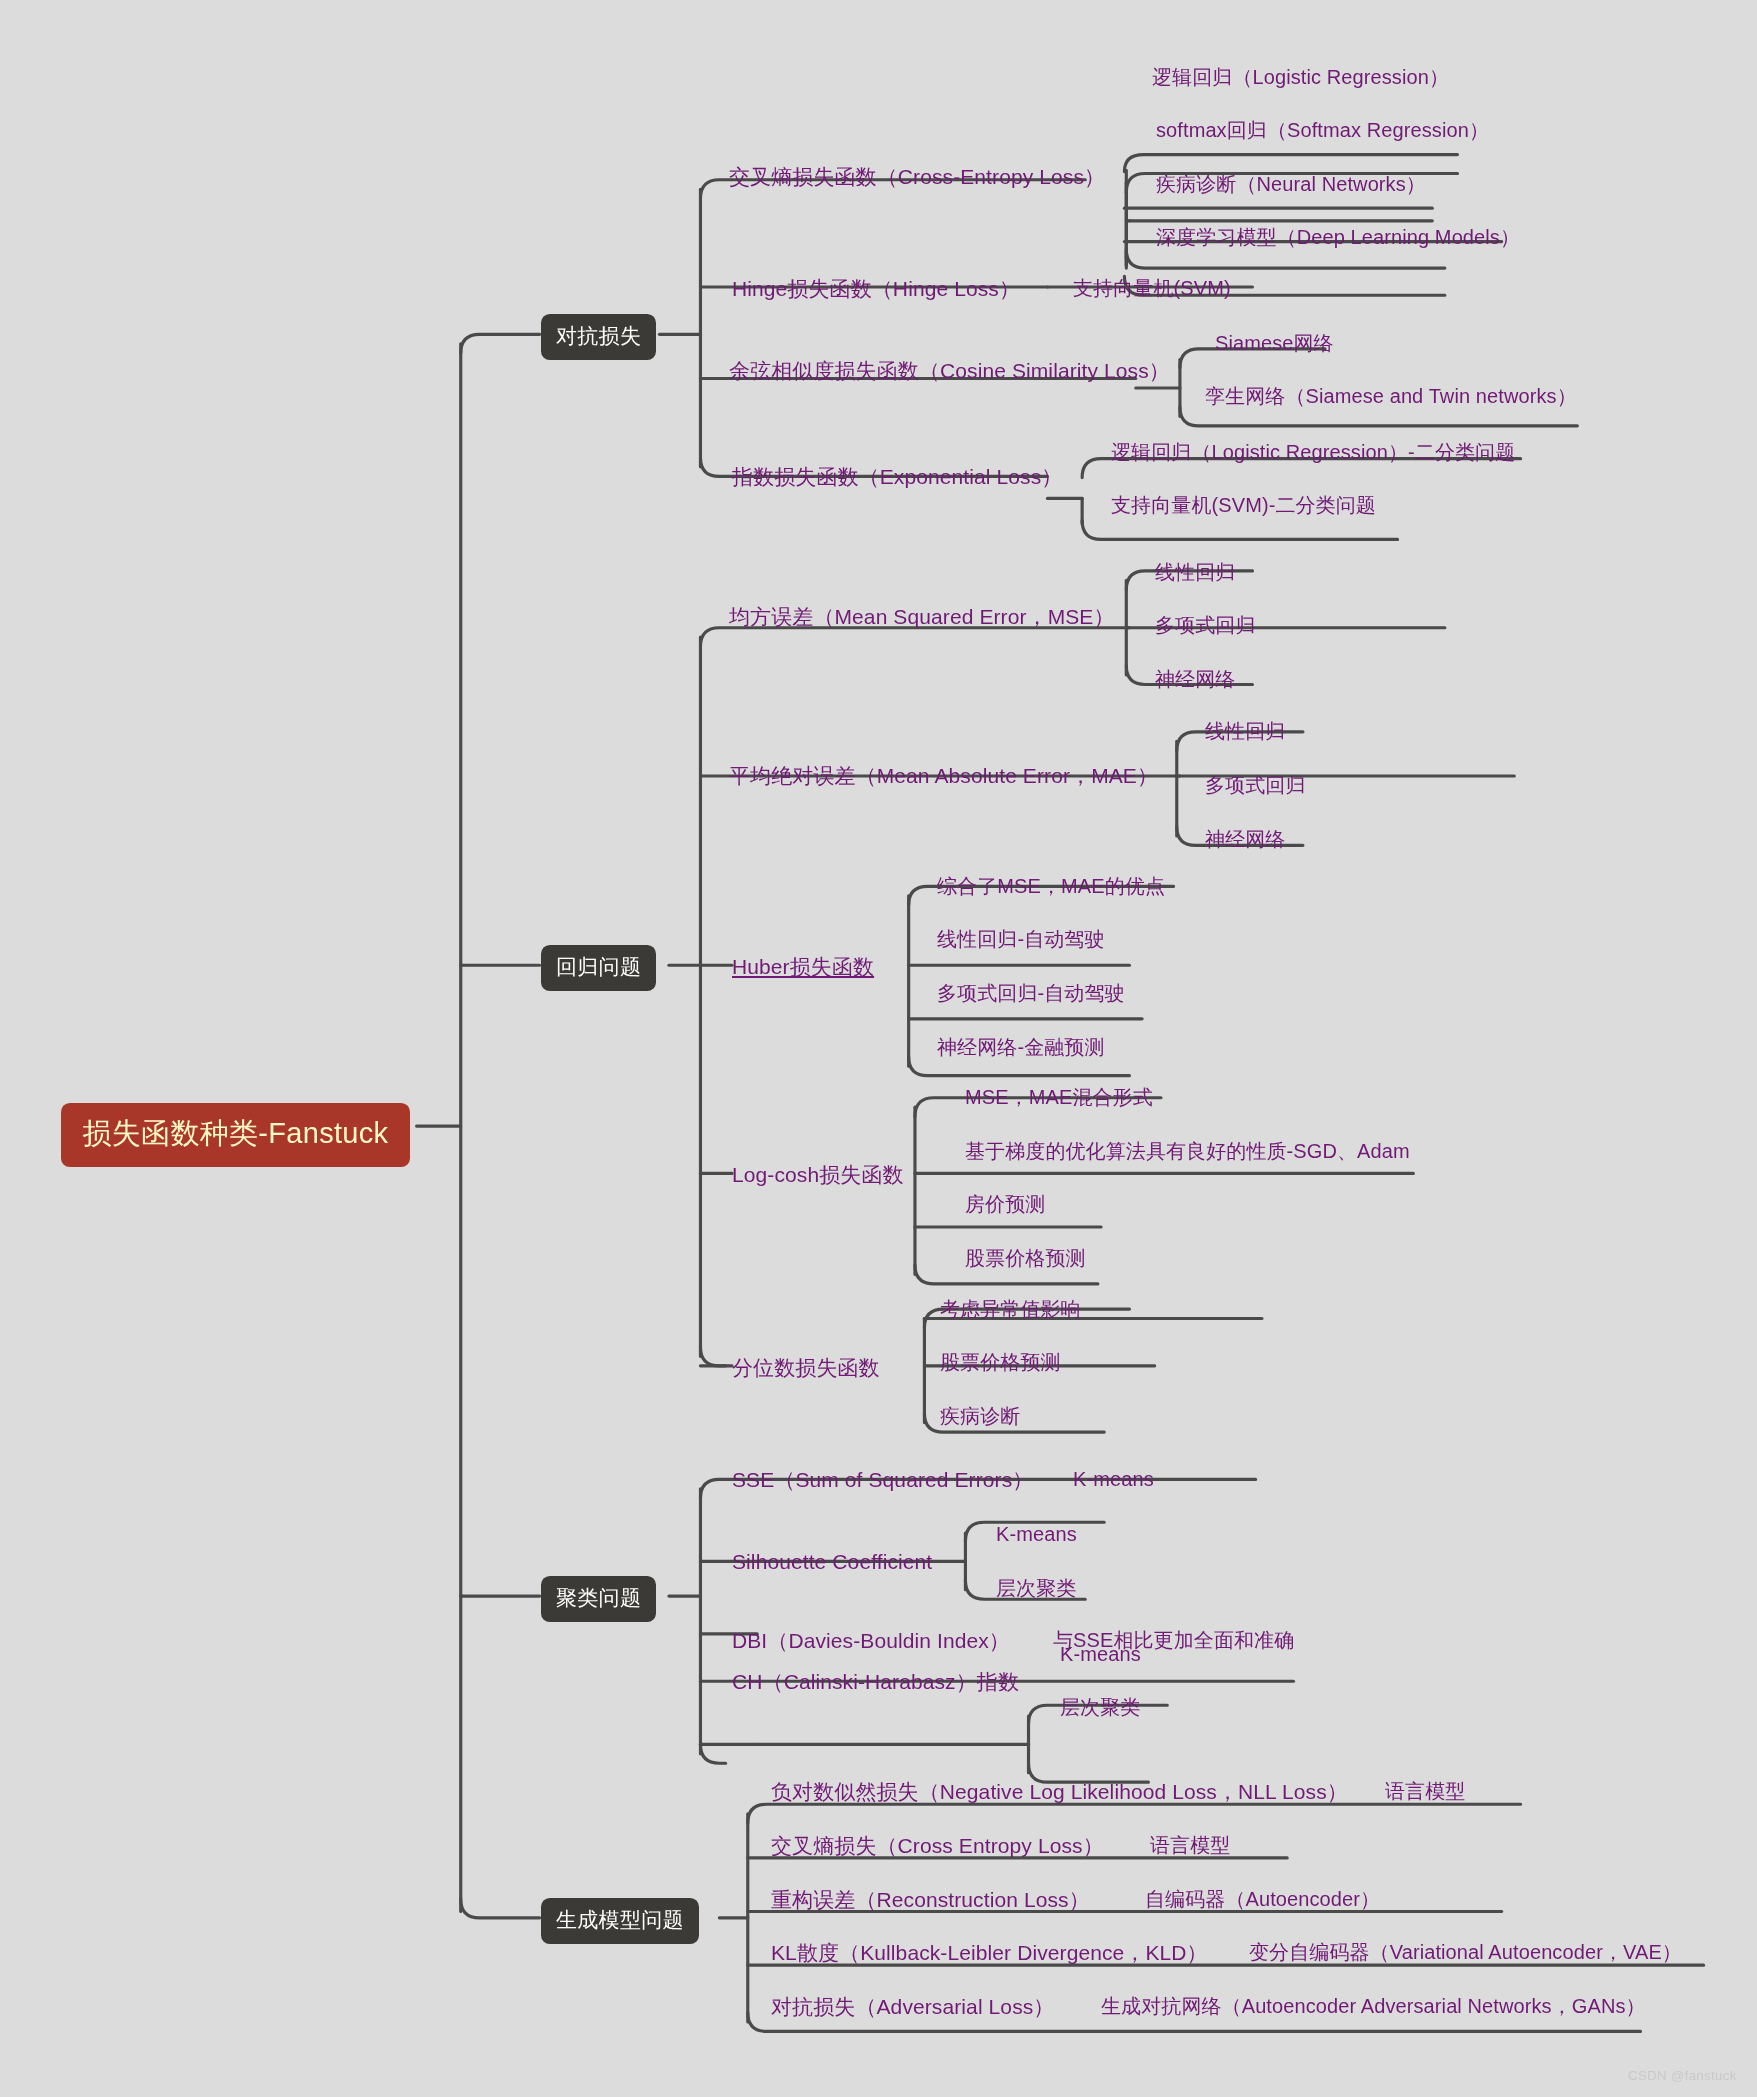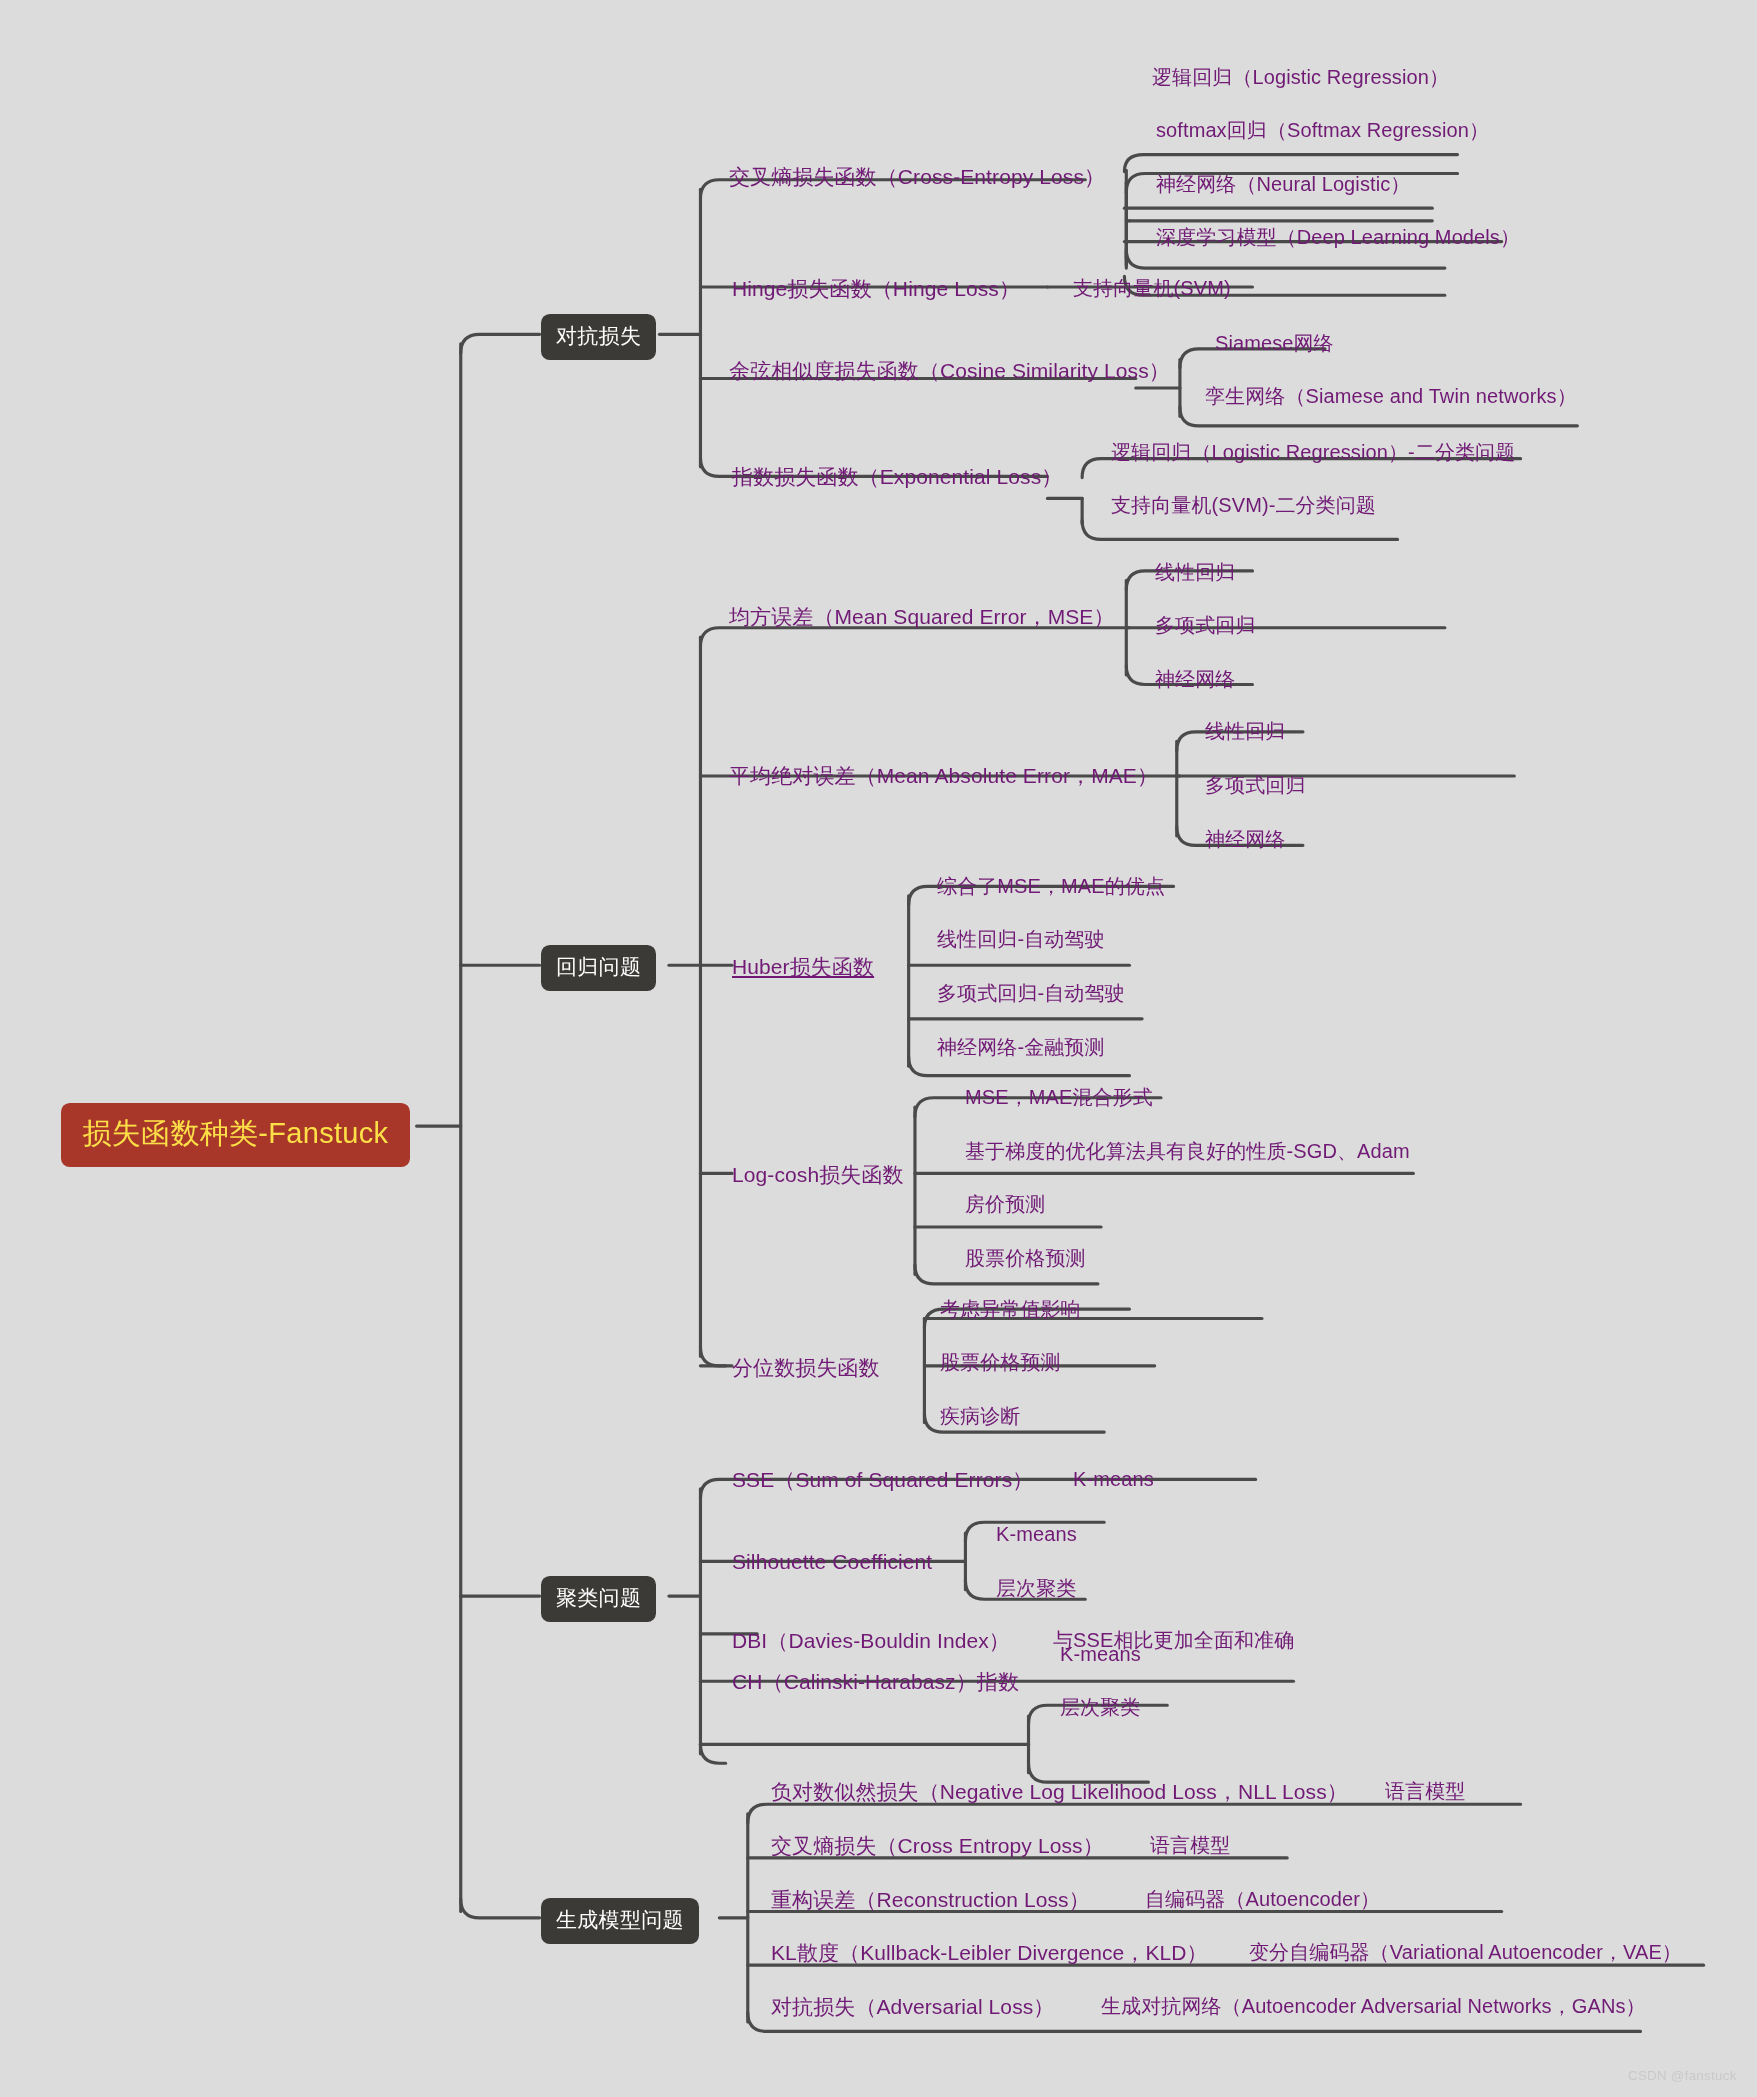--- a/index.html
+++ b/index.html
@@ -29,21 +29,21 @@
 
   
   .node {
     position: absolute;
     white-space: nowrap;
     line-height: 1;
   }
 
   .root-node {
     background: #a8372a;
-    color: #fde047;
+    color: #fef9c3;
     border-radius: 8.8px;
     font-size: 29px;
     padding: 16.4px 21.5px 19px 21.5px;
     letter-spacing: 0.3px;
     text-align: center;
   }
 
   .branch-node {
     background: #3b3a36;
     color: #ffffff;
@@ -189,21 +189,21 @@
   <div class="node root-node" style="left:61px; top:1103px;">损失函数种类-Fanstuck</div>
 
   <div class="node branch-node" style="left:541px; top:314px;">对抗损失</div>
   <div class="node branch-node" style="left:541px; top:945px;">回归问题</div>
   <div class="node branch-node" style="left:541px; top:1576px;">聚类问题</div>
   <div class="node branch-node" style="left:541px; top:1898px;">生成模型问题</div>
 
   <div class="node leaf l2" style="left:729px; top:150px;margin-top:16px;">交叉熵损失函数（Cross-Entropy Loss）</div>
   <div class="node leaf l3" style="left:1152px; top:67px;">逻辑回归（Logistic Regression）</div>
   <div class="node leaf l3" style="left:1156px; top:120px;">softmax回归（Softmax Regression）</div>
-  <div class="node leaf l3" style="left:1156px; top:174px;">神经网络（Neural Logistic）</div>
+  <div class="node leaf l3" style="left:1156px; top:174px;">疾病诊断（Neural Networks）</div>
   <div class="node leaf l3" style="left:1156px; top:227px;">深度学习模型（Deep Learning Models）</div>
 
   <div class="node leaf l2" style="left:732px; top:278px;">Hinge损失函数（Hinge Loss）</div>
   <div class="node leaf l3" style="left:1073px; top:278px;">支持向量机(SVM)</div>
 
   <div class="node leaf l2" style="left:729px; top:360px;">余弦相似度损失函数（Cosine Similarity Loss）</div>
   <div class="node leaf l3" style="left:1215px; top:333px;">Siamese网络</div>
   <div class="node leaf l3" style="left:1205px; top:386px;">孪生网络（Siamese and Twin networks）</div>
 
   <div class="node leaf l2" style="left:732px; top:466px;">指数损失函数（Exponential Loss）</div>

